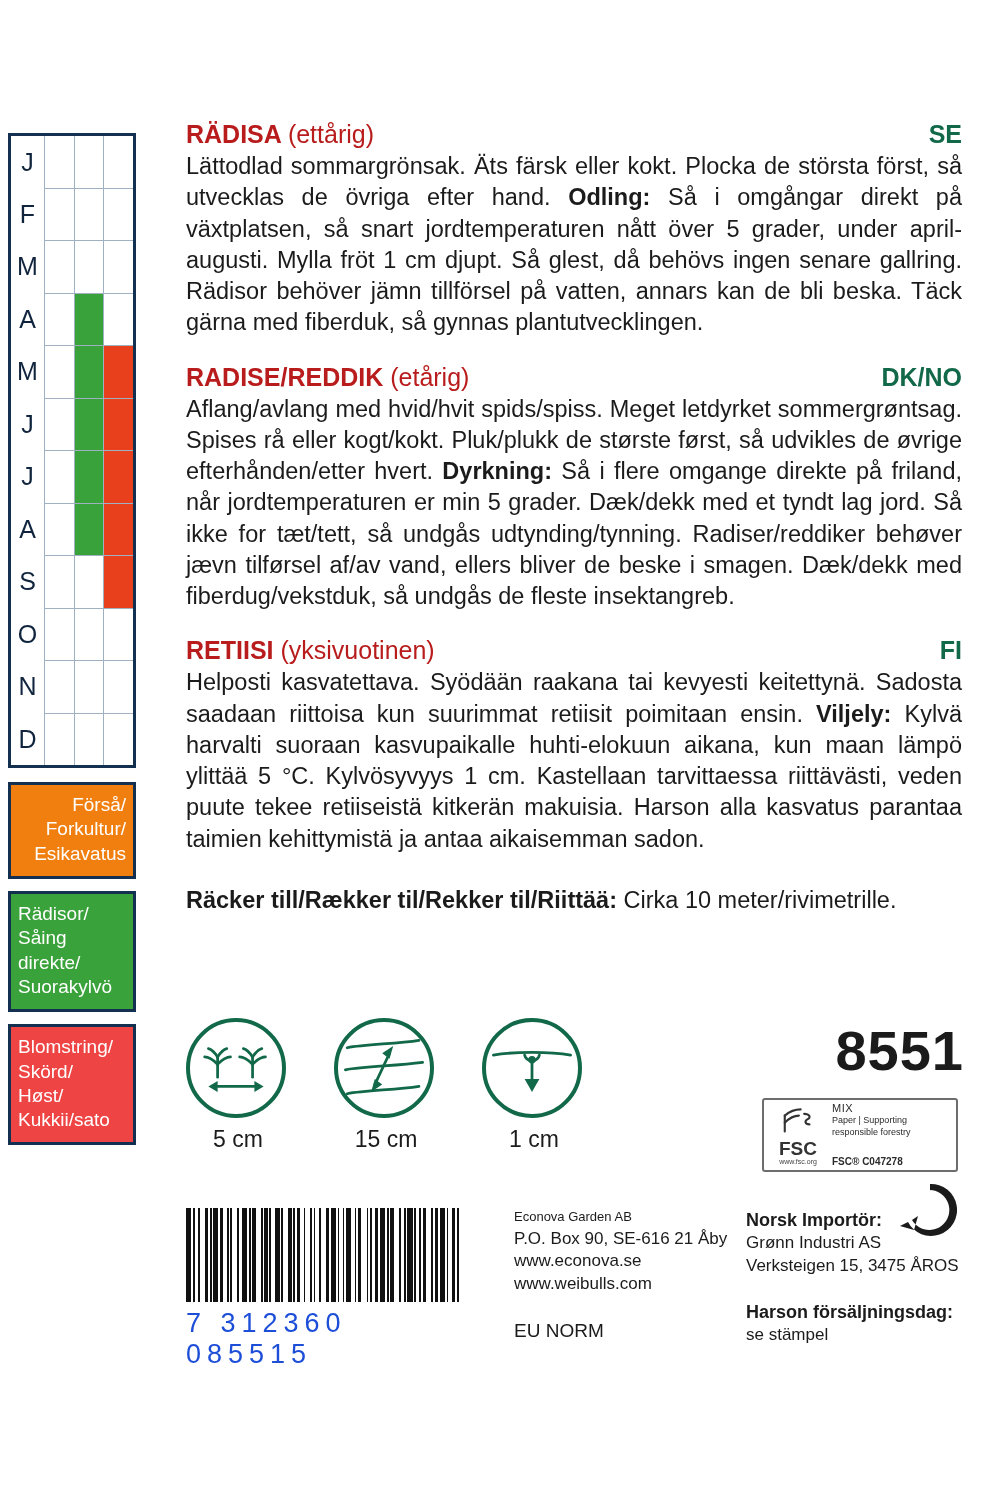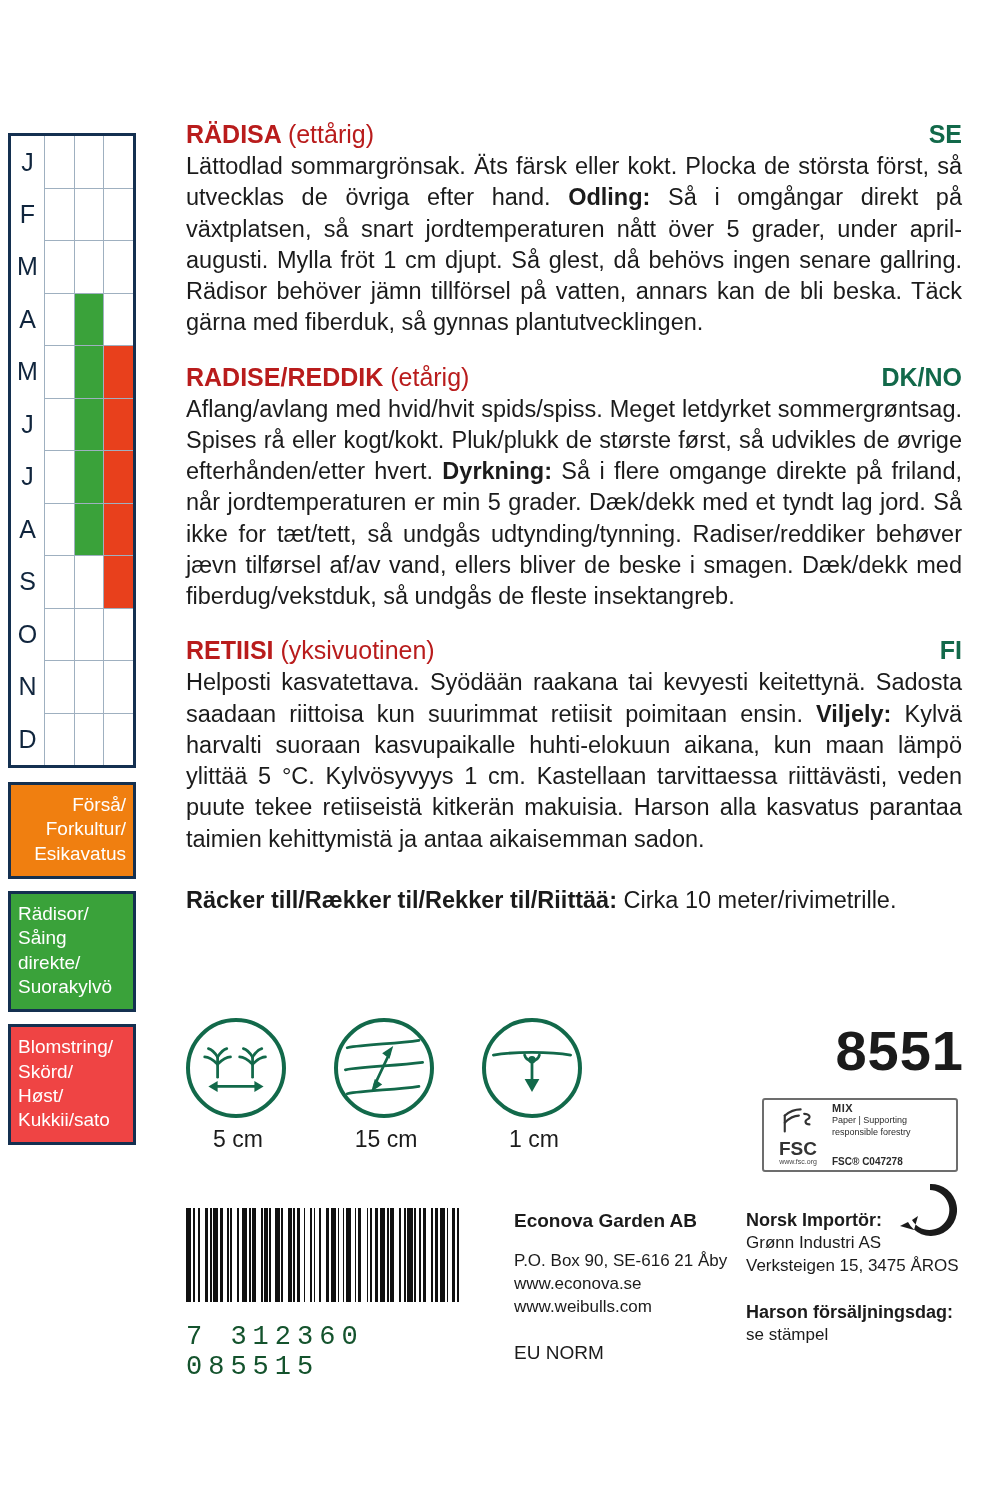--- a/index.html
+++ b/index.html
@@ -154,56 +154,56 @@
     align-items: center;
     padding: 4px 6px;
     gap: 6px;
   }
   .fsc-left { width: 56px; text-align: center; }
   .fsc-left .fsc-mark {
     font-size: 19px; font-weight: bold; color: #333; line-height: 1;
   }
   .fsc-left .fsc-url { font-size: 7px; color: #444; }
   .fsc-right { font-size: 9px; color: #2b2b2b; line-height: 1.25; }
-  .fsc-right .mix { font-weight: bold; font-size: 11px; letter-spacing: .5px; }
+  .fsc-right .mix { font-weight: normal; font-size: 11px; letter-spacing: .5px; }
   .fsc-right .code { font-weight: bold; font-size: 10px; margin-top: 18px; }
 
   
   #barcode-area {
     position: absolute;
     left: 186px;
     top: 1208px;
     width: 290px;
   }
   #barcode-bars {
     height: 94px;
     width: 278px;
     display: flex;
     align-items: stretch;
   }
   #barcode-bars i { display: block; height: 100%; }
   #barcode-digits {
     font-size: 27px;
     letter-spacing: 6px;
-    margin-top: 20px;
-    color: #14532d;
-    font-family: Liberation Mono, monospace;
+    margin-top: 6px;
+    color: #1d4ed8;
+    font-family: Liberation Sans, sans-serif;
   }
 
   
   #company-block {
     position: absolute;
     left: 514px;
     top: 1208px;
     width: 220px;
     font-size: 17px;
     line-height: 1.35;
     color: #1b1b1b;
   }
-  #company-block .co-name { font-size: 19px; font-weight: bold; margin-bottom: 16px; }
+  #company-block .co-name { font-size: 13px; font-weight: normal; margin-bottom: 2px; }
   #company-block .eu-norm { margin-top: 22px; font-size: 19px; }
 
   #importer-block {
     position: absolute;
     left: 746px;
     top: 1208px;
     width: 230px;
     font-size: 17px;
     line-height: 1.35;
     color: #1b1b1b;

